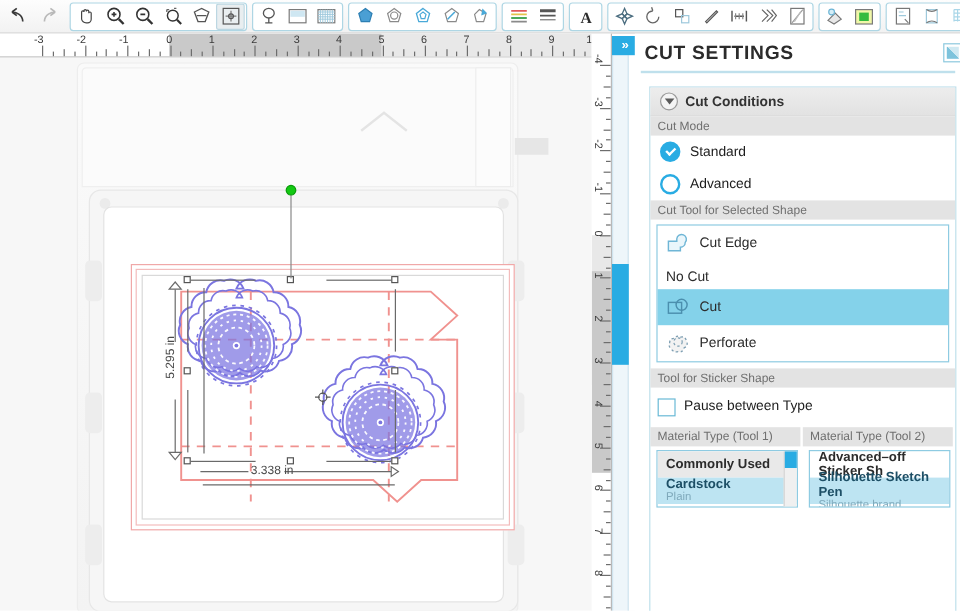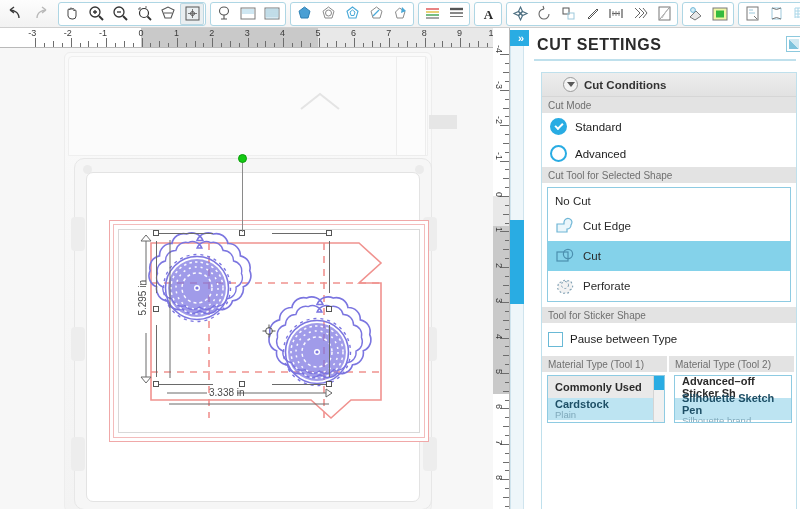--- a/index.html
+++ b/index.html
@@ -110,21 +110,21 @@
                  letter-spacing:.6px; color:#2b2b2b; }
   .panel-rule { position:absolute; left:5px; top:31px; width:262px; height:2px; background:#bfe0ec; }
   .panel-corner { position:absolute; left:786px; top:36px; width:16px; height:16px;
                   border:1px solid #8cc9de; background:#fff; }
   .panel-corner i { position:absolute; left:2px; top:2px; width:10px; height:10px;
                     background:linear-gradient(45deg,#7dc3dc 50%, #cfe9f2 50%); display:block; }
 
   .card { position:absolute; left:12px; top:44px; width:256px; height:465px;
           background:#ffffff; border:1px solid #bfe0ec; }
   .card-head { height:24px; background:linear-gradient(#ededed,#e2e2e2);
-               border-bottom:1px solid #d6d6d6; display:flex; align-items:center; padding-left:21px; }
+               border-bottom:1px solid #d6d6d6; display:flex; align-items:center; padding-left:8px; }
   .disc { width:15px; height:15px; border-radius:50%; background:#f4f4f4;
           border:1px solid #9a9a9a; display:flex; align-items:center; justify-content:center; margin-right:6px; }
   .disc .tri { width:0;height:0;border-left:4px solid transparent;border-right:4px solid transparent;
                border-top:5px solid #5a5a5a; }
   .card-head span { font-size:11.5px; font-weight:bold; color:#333; }
 
   .sec-head { height:16px; background:#e3e3e3; display:flex; align-items:center;
               padding-left:6px; font-size:10px; color:#6f6f6f; }
 
   .radio-row { height:27px; display:flex; align-items:center; padding-left:8px; }
@@ -697,30 +697,30 @@
         <label>Standard</label>
       </div>
       <div class="radio-row">
         <div class="radio"></div>
         <label>Advanced</label>
       </div>
 
       <div class="sec-head">Cut Tool for Selected Shape</div>
 
       <div class="stylebox">
-        <div class="style-item nocut">
-          <span>No Cut</span>
-        </div>
         <div class="style-item">
           <span class="style-ico">
             <svg width="22" height="18" viewBox="0 0 22 18">
                 <path d="M2 7 h7 v-2 a4 4 0 1 1 7 3 a4 4 0 0 1 -4 4 v3 h-10 z" fill="#eaf6fb" stroke="#6fb6d6" stroke-width="1.2"></path>
               </svg>
           </span>
           <span>Cut Edge</span>
+        </div>
+        <div class="style-item nocut">
+          <span>No Cut</span>
         </div>
         <div class="style-item sel">
           <span class="style-ico">
             <svg width="22" height="18" viewBox="0 0 22 18">
                 <rect x="2" y="5" width="11" height="9" fill="none" stroke="#4b8fae" stroke-width="1.2"></rect>
                 <circle cx="13" cy="7" r="4.6" fill="none" stroke="#4b8fae" stroke-width="1.2"></circle>
               </svg>
           </span>
           <span>Cut</span>
         </div>

